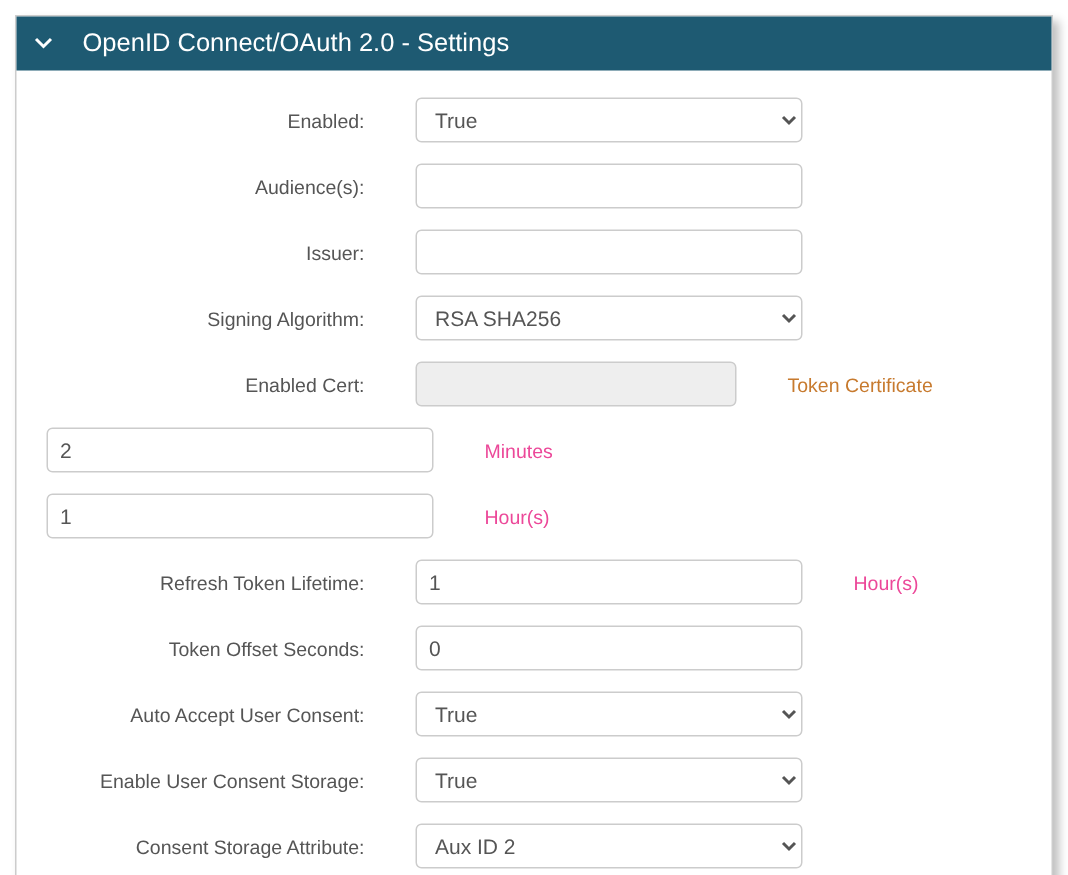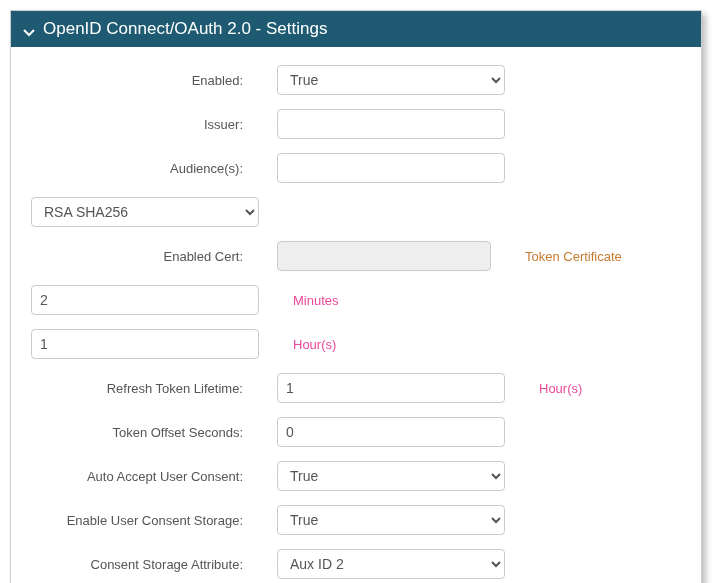--- a/index.html
+++ b/index.html
@@ -15,42 +15,42 @@
     box-shadow: 4px 4px 6px rgba(0,0,0,0.25);
     background: #fff;
   }
   .panel-header {
     background: #1e5a72;
     color: #fff;
     padding: 8px 12px;
     font-size: 17px;
     font-weight: 400;
     display: flex;
-    align-items: flex-end;
-    gap: 8px;
+    align-items: center;
+    gap: 20px;
   }
   .panel-header svg { flex-shrink: 0; }
   .panel-body {
     padding: 18px 20px 24px 20px;
   }
   .form-row {
     display: flex;
     align-items: center;
     margin-bottom: 14px;
     gap: 26px;
   }
   .form-label {
     width: 220px;
     text-align: right;
     padding-right: 8px;
     font-size: 13px;
     color: #555;
   }
   .form-control {
-    width: 228px;
+    width: 258px;
   }
   select.form-control, input.form-control {
     height: 30px;
     border: 1px solid #ccc;
     border-radius: 4px;
     padding: 4px 8px;
     font-size: 14px;
     color: #555;
     background: #fff;
   }
@@ -93,30 +93,31 @@
   <div class="panel-body">
 
     <div class="form-row">
       <label class="form-label">Enabled:</label>
       <select class="form-control">
         <option>True</option>
       </select>
     </div>
 
     <div class="form-row">
+      <label class="form-label">Audience(s):</label>
+      <input type="text" class="form-control" value="" style="">
+    </div>
+
+    <div class="form-row">
       <label class="form-label">Issuer:</label>
       <input type="text" class="form-control" value="" style="">
     </div>
 
     <div class="form-row">
-      <label class="form-label">Audience(s):</label>
-      <input type="text" class="form-control" value="" style="">
-    </div>
-
-    <div class="form-row">
+      <label class="form-label">Signing Algorithm:</label>
       <select class="form-control">
         <option>RSA SHA256</option>
       </select>
     </div>
 
     <div class="form-row">
       <label class="form-label">Enabled Cert:</label>
       <div class="readonly-box"></div>
       <span class="link">Token Certificate</span>
     </div>

